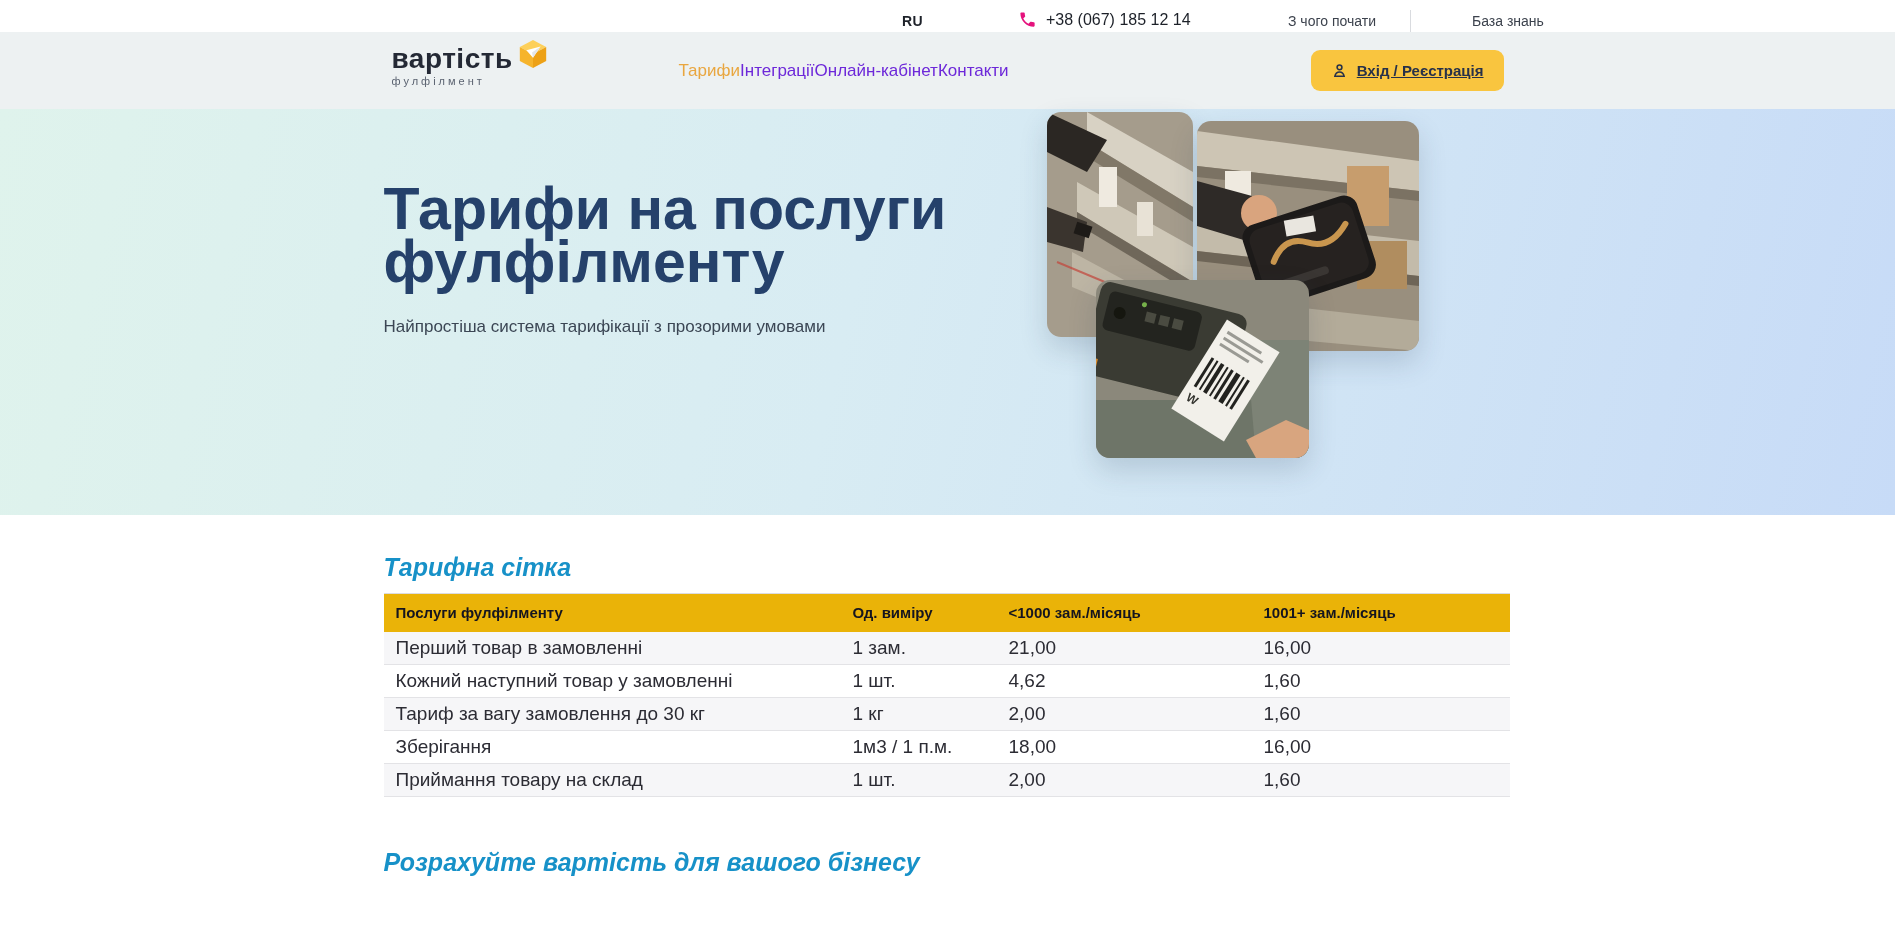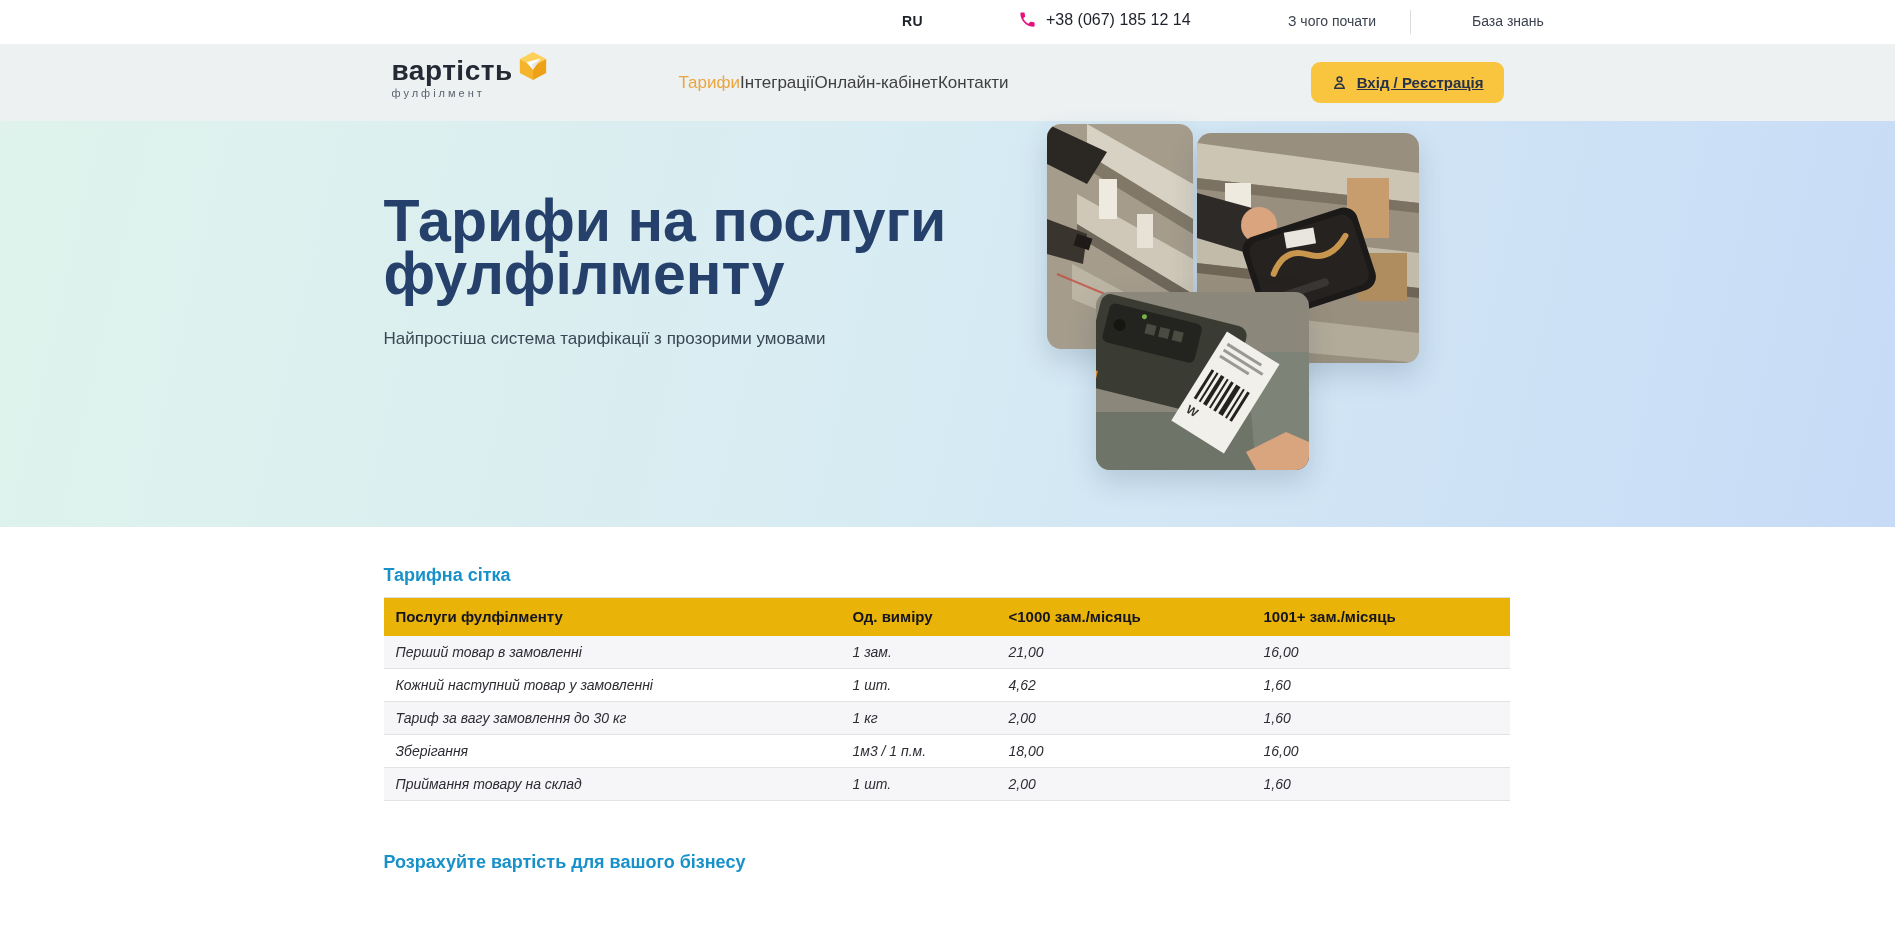--- a/index.html
+++ b/index.html
@@ -1,64 +1,64 @@
 <!DOCTYPE html>
 <html lang="uk"><head>
 <meta charset="utf-8">
 <style>
   * { margin:0; padding:0; box-sizing:border-box; }
   html,body { width:1895px; height:938px; overflow:hidden;
     font-family:"Liberation Sans", sans-serif; background:#fff; color:#22252e; }
 
   
-  .topbar { position:relative; height:44px; background:#ffffff; }
+  .topbar { position:relative; height:32px; background:#ffffff; }
   .topbar .lang { position:absolute; left:902px; top:13px; font-size:14px; font-weight:700; letter-spacing:.5px; cursor:pointer; color:#1d2129;}
   .topbar .phone { position:absolute; left:1018px; top:10px; display:flex; align-items:center; gap:9px;
     font-size:16px; font-weight:500; color:#1d2129; cursor:pointer; }
   .topbar .tlink { position:absolute; top:13px; font-size:14px; color:#3c424d; cursor:pointer; }
   .topbar .tlink.start { left:1288px; }
   .topbar .tlink.kb { left:1472px; }
   .topbar .tdivider { position:absolute; left:1410px; top:10px; width:1px; height:24px; background:#d9dbdf; }
 
   
   .header { position:relative; height:77px; background:#edf1f2; }
   .header-inner { position:relative; width:1128px; height:77px; margin:0 auto; }
   .logo { position:absolute; left:8px; top:12px; display:flex; align-items:flex-start; cursor:pointer; }
   .logo-text { display:flex; flex-direction:column; }
   .logo-name { font-size:28px; font-weight:800; color:#242935; letter-spacing:.5px; line-height:30px; }
   .logo-tagline { font-size:11px; letter-spacing:3px; color:#5a6270; margin-top:1px; }
   .logo-cube { margin-left:4px; margin-top:-6px; }
   .nav { position:absolute; left:295px; top:0; height:77px; display:flex; align-items:center; }
-  .nav-item { font-size:17px; color:#404040; cursor:pointer; white-space:nowrap; }
+  .nav-item { font-size:17px; color:#6d28d9; cursor:pointer; white-space:nowrap; }
   .nav-item.active { color:#e9a63f; }
   .login-btn { position:absolute; right:8px; top:18px; height:41px; display:flex; align-items:center; gap:9px;
     background:#f9c53f; border:none; border-radius:9px; padding:0 20px;
     font-family:"Liberation Sans", sans-serif; font-size:15px; font-weight:700; color:#273149; cursor:pointer;text-decoration:underline; }
 
   
   .hero { position:relative; height:406px;
     background:linear-gradient(103deg, #dff3ec 0%, #d8ecf3 45%, #c7dbf7 100%); }
   .hero-inner { position:relative; width:1128px; height:406px; margin:0 auto; }
   .hero-title { padding-top:74px; font-size:59px; line-height:53px; font-weight:800; color:#25416b; }
   .hero-subtitle { margin-top:28px; font-size:17px; color:#3b4654; }
   .photo { position:absolute; border-radius:14px; overflow:hidden; box-shadow:0 12px 28px rgba(40,60,90,.18); }
   .photo svg { display:block; }
   .photo-a { left:663px; top:3px; z-index:1; }
   .photo-b { left:813px; top:12px; z-index:2; }
   .photo-c { left:712px; top:171px; z-index:3; }
 
   
   .section { background:#fff; padding-top:38px; }
   .section-inner { width:1128px; margin:0 auto; }
-  .section-heading { font-size:18px; font-weight:800; color:#1791c8; margin-bottom:11px; }
+  .section-heading { font-size:25px; font-weight:800; color:#1791c8; margin-bottom:11px;font-style:italic; }
   table.tariff { width:1126px; border-collapse:collapse; border-top:1px solid #dcdce0; }
   table.tariff th { background:#eab308; height:38px; text-align:left; vertical-align:middle;
     font-size:15px; font-weight:700; color:#15151f; }
-  table.tariff td { height:33px; vertical-align:middle; font-size:14px; color:#2c2c34;
-    border-bottom:1px solid #e3e3e6;font-style:italic; }
+  table.tariff td { height:33px; vertical-align:middle; font-size:19px; color:#2c2c34;
+    border-bottom:1px solid #e3e3e6; }
   table.tariff th:first-child, table.tariff td:first-child { padding-left:12px; }
   table.tariff tbody tr:nth-child(odd) { background:#f6f6f8; }
   table.tariff tbody tr:nth-child(even) { background:#ffffff; }
   .col1 { width:469px; } .col2 { width:156px; } .col3 { width:255px; } .col4 { width:246px; }
   .calc-heading { margin-top:51px; margin-bottom:0; }
 </style>
 </head>
 <body>
 
 <div class="topbar">

